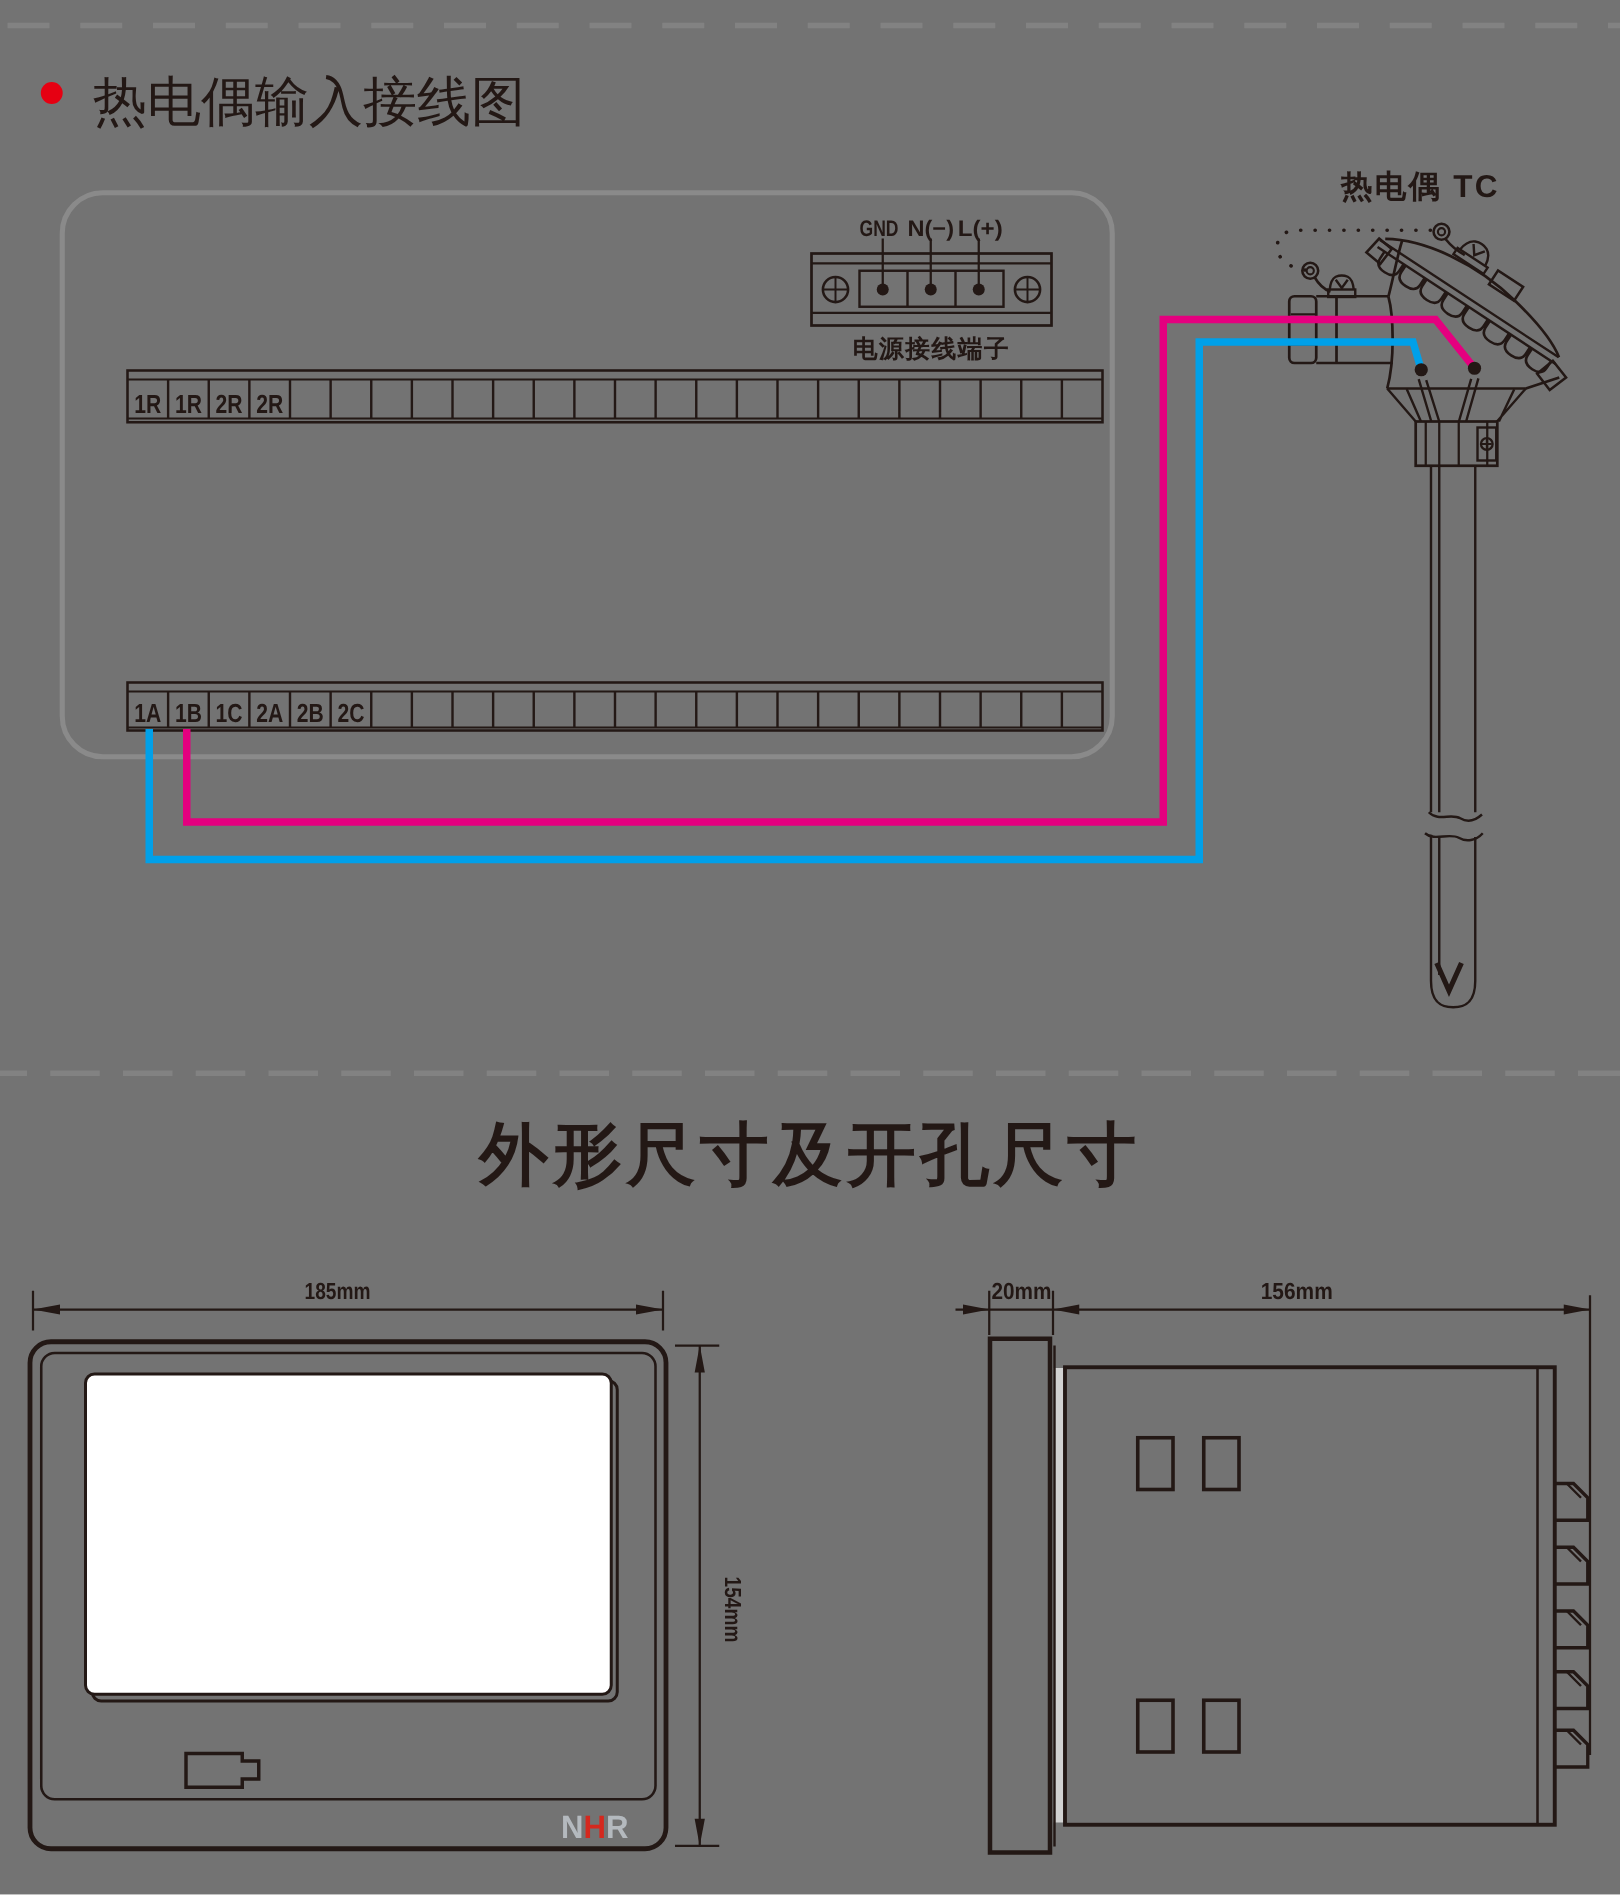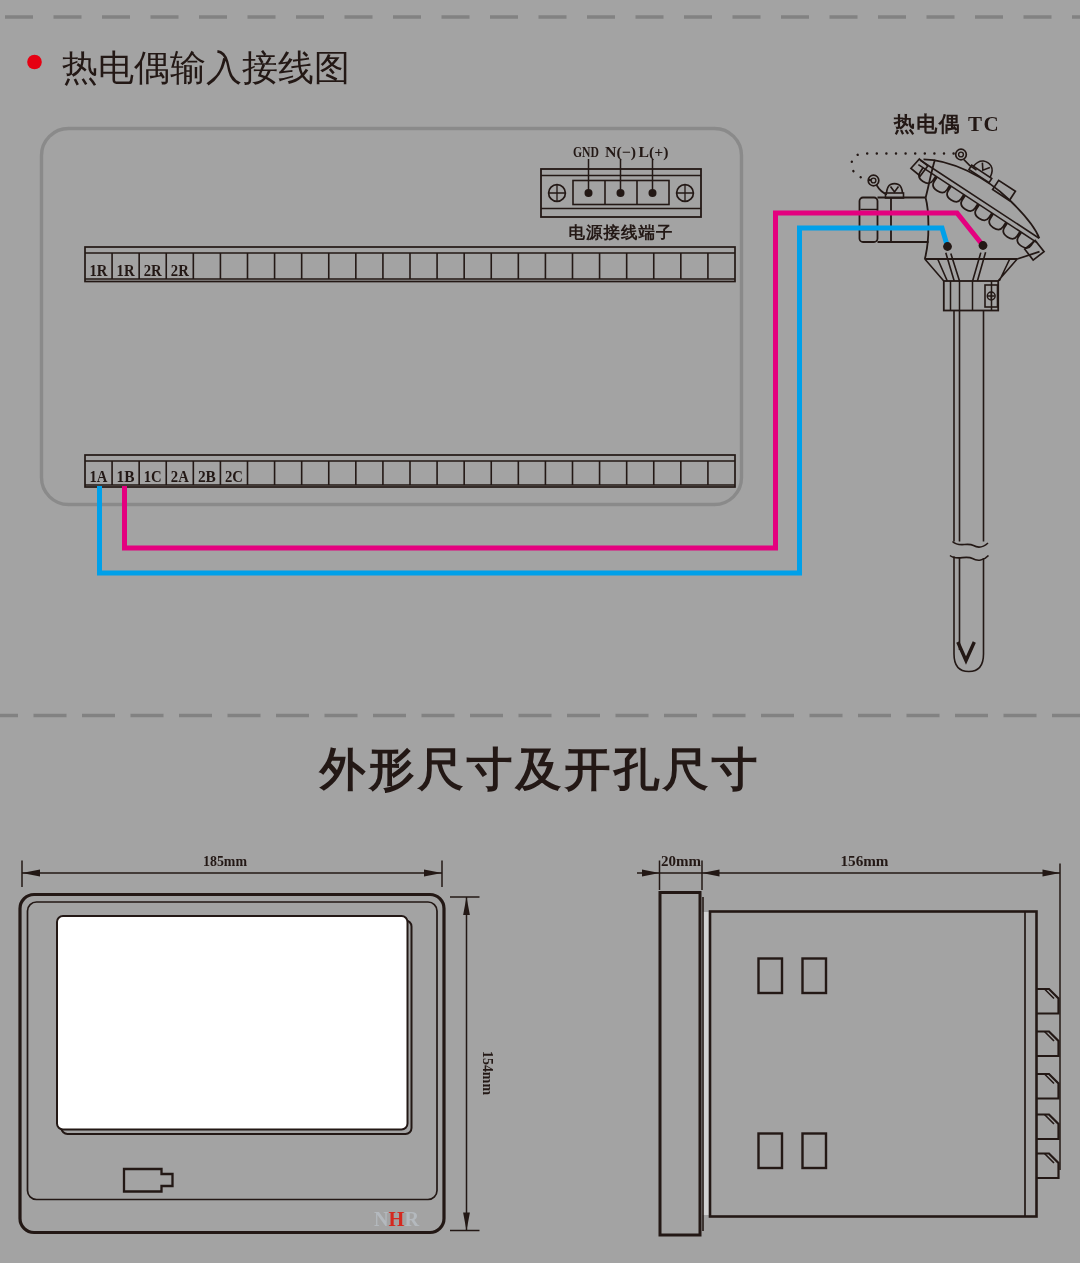--- a/index.html
+++ b/index.html
@@ -1,17 +1,17 @@
 <!DOCTYPE html>
 <html><head>
 <meta charset="utf-8">
 <style>
   html,body { margin:0; padding:0; background:#ffffff; }
-  .page { position:relative; width:1080px; height:1263px; background:#a3a3a3; overflow:hidden;
-          font-family:Liberation Serif, serif; }
+  .page { position:relative; width:1080px; height:1263px; background:#737373; overflow:hidden;
+          font-family:Liberation Sans, sans-serif; }
   svg { position:absolute; left:0; top:0; }
   svg text { fill:#231815; }
   .cjkTitle1 { font-size:36px; font-weight:500; letter-spacing:0px; }
   .cjkTitle2 { font-size:46px; font-weight:700; letter-spacing:3px; }
   .cjkSmall  { font-size:16.5px; font-weight:600; letter-spacing:1px; }
   .tcLbl     { font-size:21px; font-weight:600; letter-spacing:1.5px; }
   .cellLbl   { font-size:17.5px; font-weight:700; }
   .pwrLbl    { font-size:15px; font-weight:700; }
   .dimLbl    { font-size:15.5px; font-weight:700; }
   .logoTxt   { font-size:21.5px; font-weight:700; }

